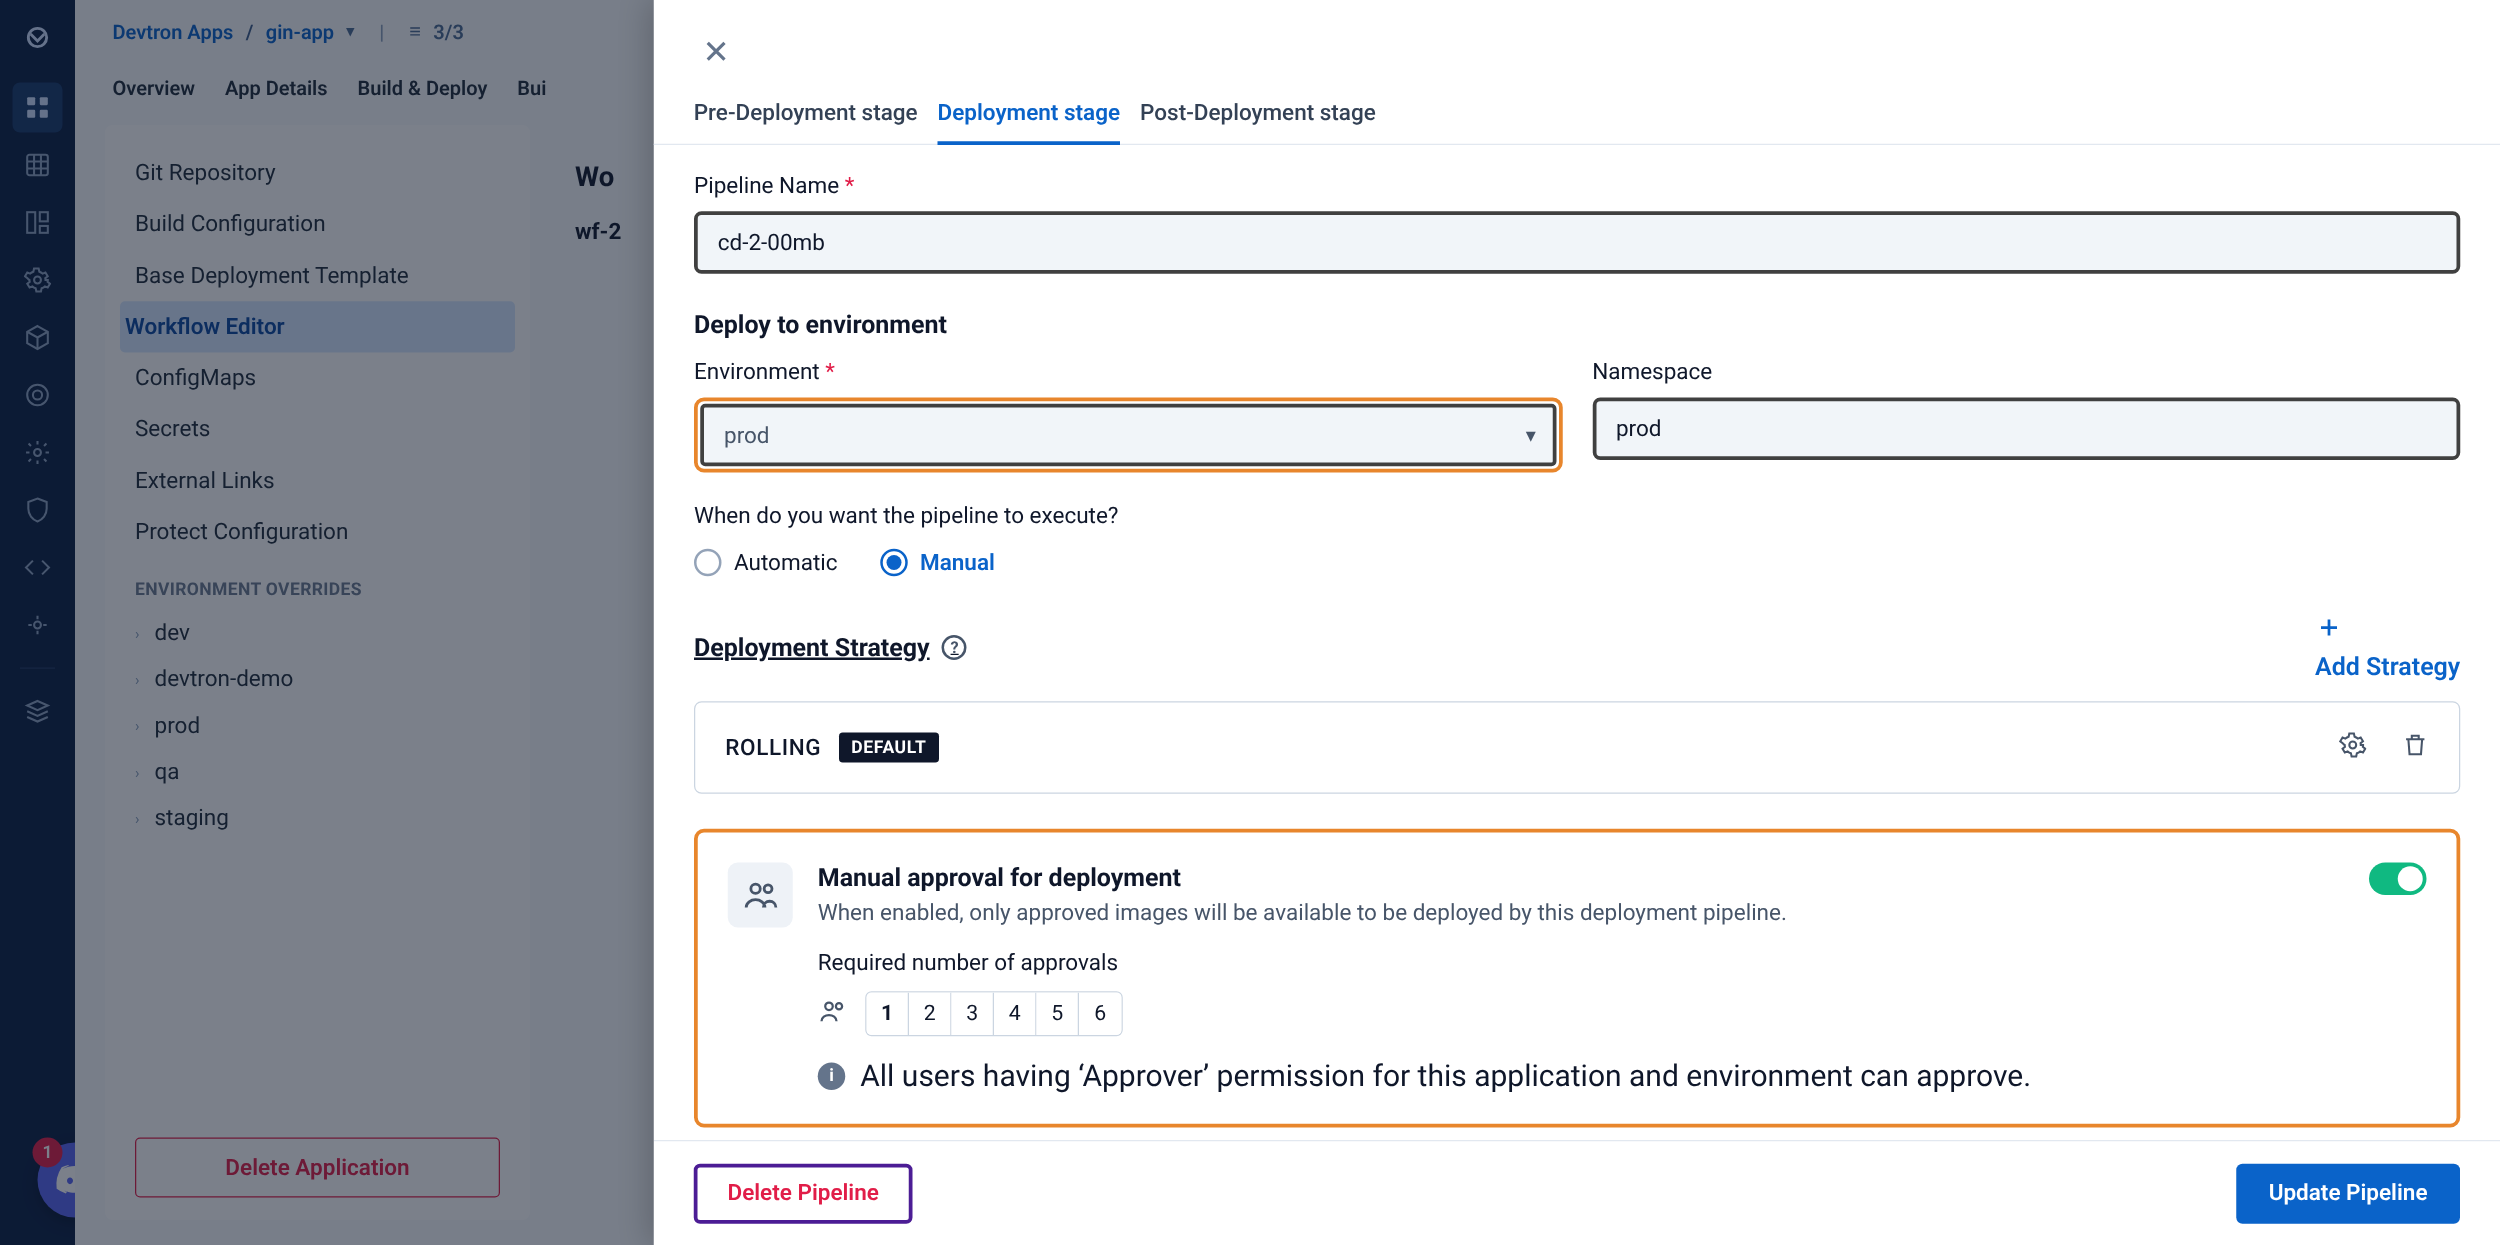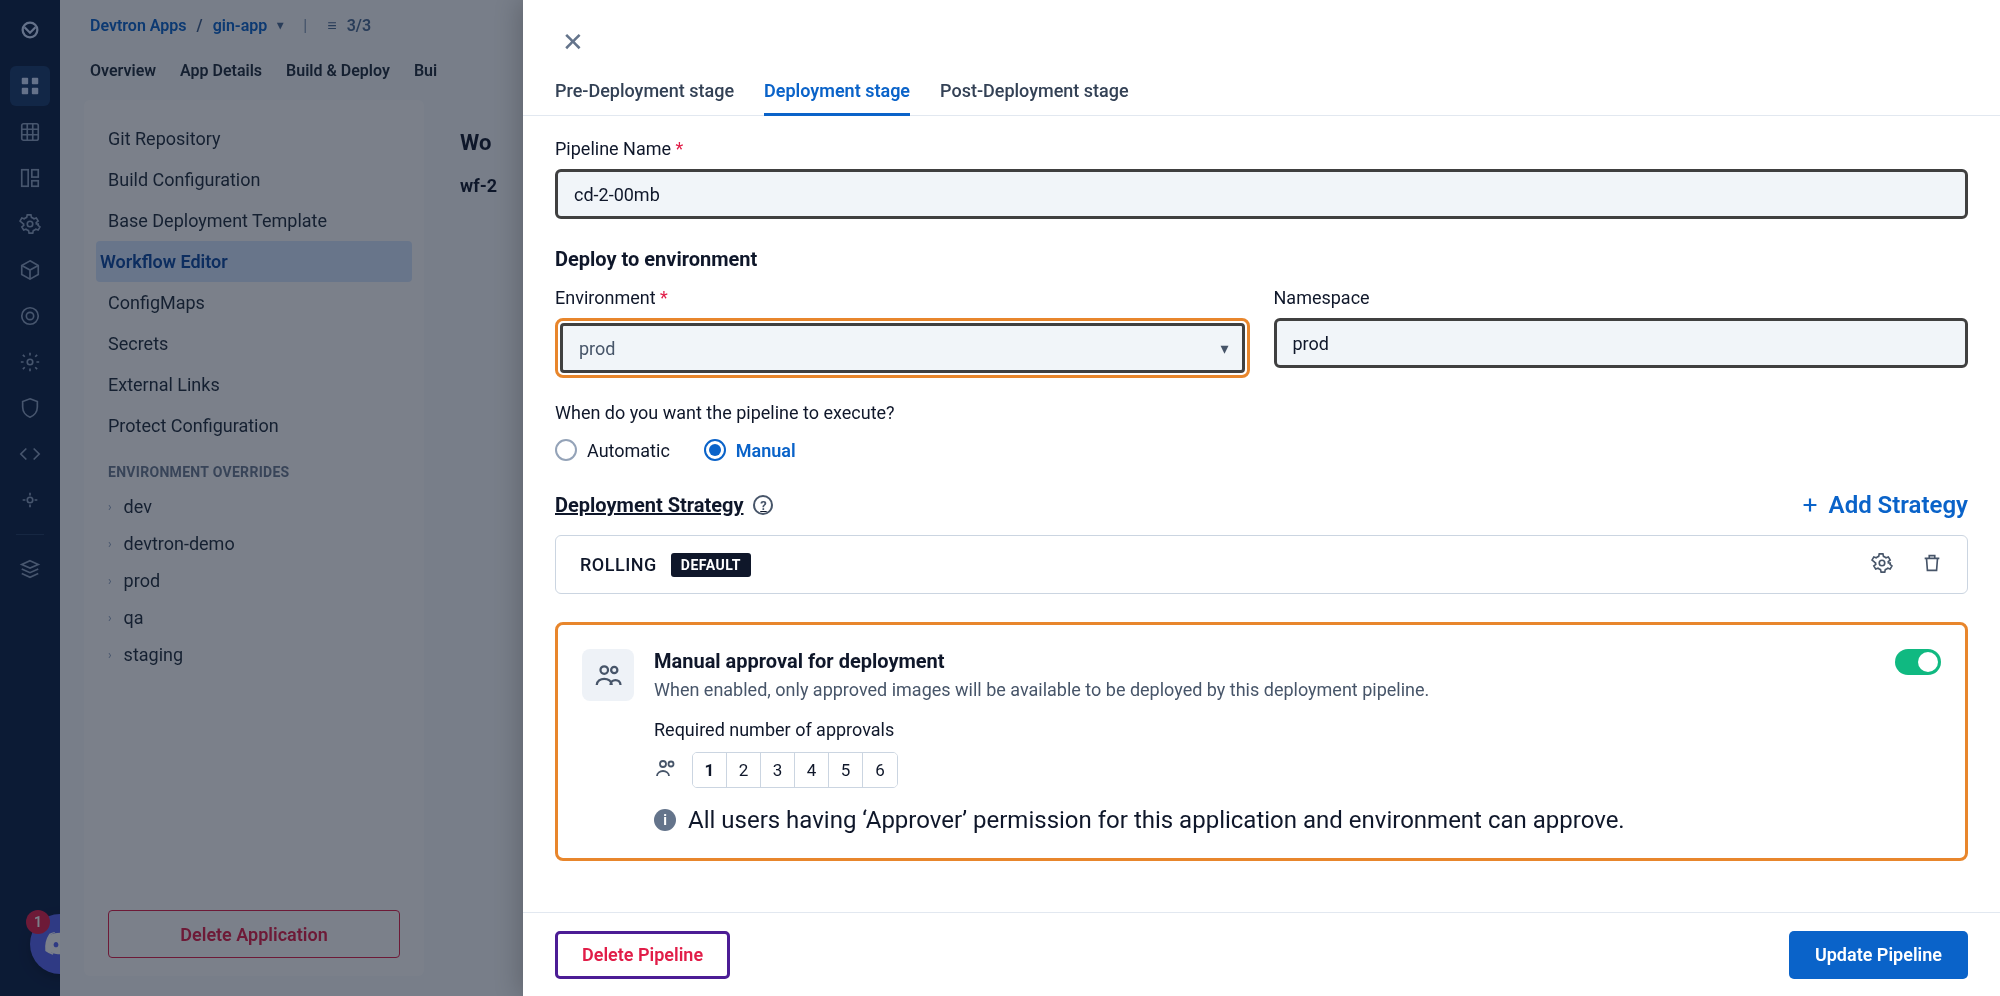--- a/index.html
+++ b/index.html
@@ -71,21 +71,21 @@
     position:absolute; top:0; right:0; width:1477px; height:996px;
     background:#fff; box-shadow: -4px 0 24px rgba(0,0,0,.2);
     display:flex; flex-direction:column;
   }
   .modal-header {
     padding: 24px 32px 0 32px; display:flex; align-items:flex-start; justify-content:space-between;
   }
   .modal-header h2 { font-size: 26px; font-weight:700; color:#0f172a;}
   .close-x { color:#64748b; font-size:26px; background:none; border:none; cursor:pointer; line-height:1; width:36px; height:36px;}
   .modal-tabs {
-    display:flex; gap:30px; padding: 20px 32px 0 32px; border-bottom:1px solid #e2e8f0;
+    display:flex; gap:16px; padding: 20px 32px 0 32px; border-bottom:1px solid #e2e8f0;
   }
   .modal-tab { padding-bottom:14px; font-size:18px; color:#334155; font-weight:500; position:relative; cursor:pointer;}
   .modal-tab.active { color:#0a63c9; font-weight:600;}
   .modal-tab.active::after { content:""; position:absolute; left:0; right:0; bottom:-1px; height:3px; background:#0a63c9;}
 
   .modal-body { flex:1; overflow:auto; padding: 22px 32px 0 32px; }
   .field-label { font-size:18px; color:#0f172a; margin-bottom:10px; }
   .field-label .req { color:#e11d48; }
   .input {
     width:100%; height:50px; border:3px solid #404040; border-radius:6px; background:#f1f5f9;
@@ -106,23 +106,23 @@
   .radio .dot {
     width:22px; height:22px; border-radius:50%; border:2px solid #94a3b8; display:inline-flex; align-items:center; justify-content:center;
   }
   .radio.selected .dot { border-color:#0a63c9; }
   .radio.selected .dot::after { content:""; width:12px; height:12px; border-radius:50%; background:#0a63c9; }
   .radio.selected .lbl { color:#0a63c9; font-weight:600;}
 
   .strategy-header { display:flex; align-items:center; justify-content:space-between; margin-top:30px;}
   .strategy-header .left { display:flex; align-items:center; gap:10px; font-size:20px; font-weight:700; color:#0f172a;text-decoration:underline;}
   .info-circle { width:20px; height:20px; display:inline-flex; align-items:center; justify-content:center; border:2px solid #475569; border-radius:50%; font-size:13px; font-weight:700; color:#475569;}
-  .add-strategy { display:flex; align-items:center; gap:8px; color:#0a63c9; font-size:24px; font-weight:600; background:none; border:none; cursor:pointer;}
+  .add-strategy { display:flex; gap:8px; color:#0a63c9; font-size:20px; font-weight:600; background:none; border:none; cursor:pointer;flex-direction:column;}
   .strategy-card {
-    border:1px solid #cbd5e1; border-radius:6px; height:59px; margin-top:16px;
+    border:1px solid #cbd5e1; border-radius:6px; height:74px; margin-top:16px;
     display:flex; align-items:center; justify-content:space-between; padding:0 24px;
   }
   .strategy-card .left { display:flex; align-items:center; gap:14px;}
   .strategy-card .name { font-size:18px; letter-spacing:.5px; color:#0f172a; font-weight:500;}
   .badge-default { background:#0f172a; color:#fff; font-size:14px; font-weight:700; letter-spacing:.5px; padding:4px 10px; border-radius:3px;}
   .strategy-card .right { display:flex; align-items:center; gap:28px; color:#475569;}
   .icon18 { width:22px; height:22px; }
 
   .approval-box {
     border:3px solid #e8862c; border-radius:8px; margin-top:28px; padding:24px;

